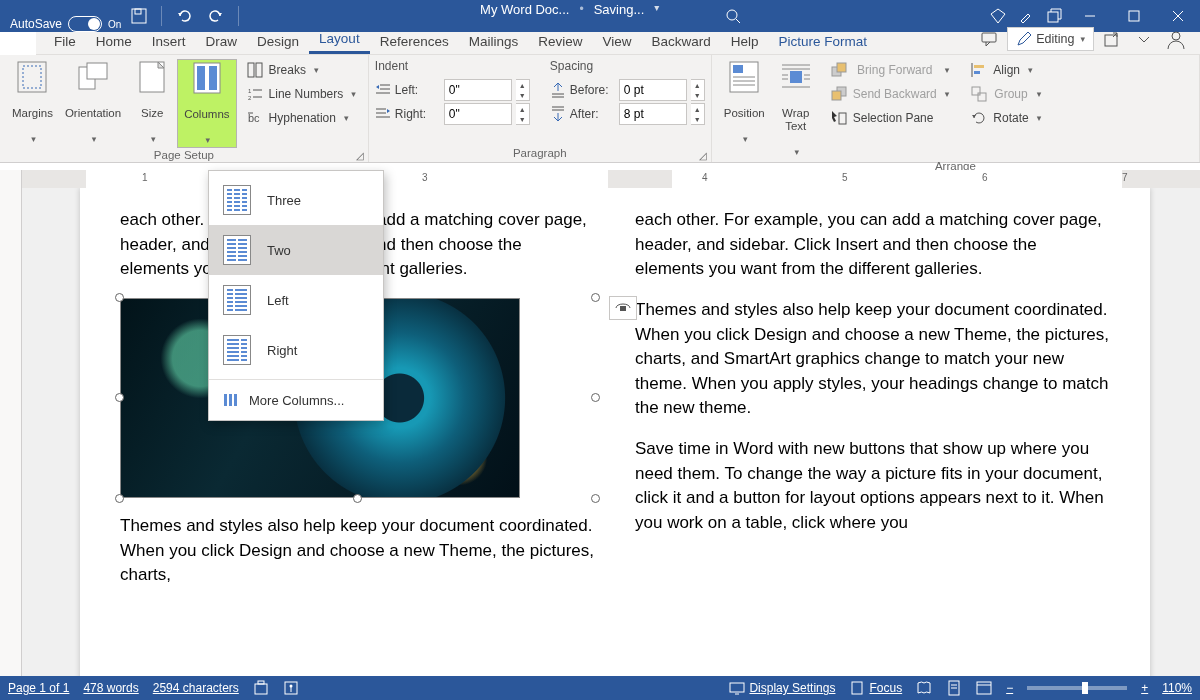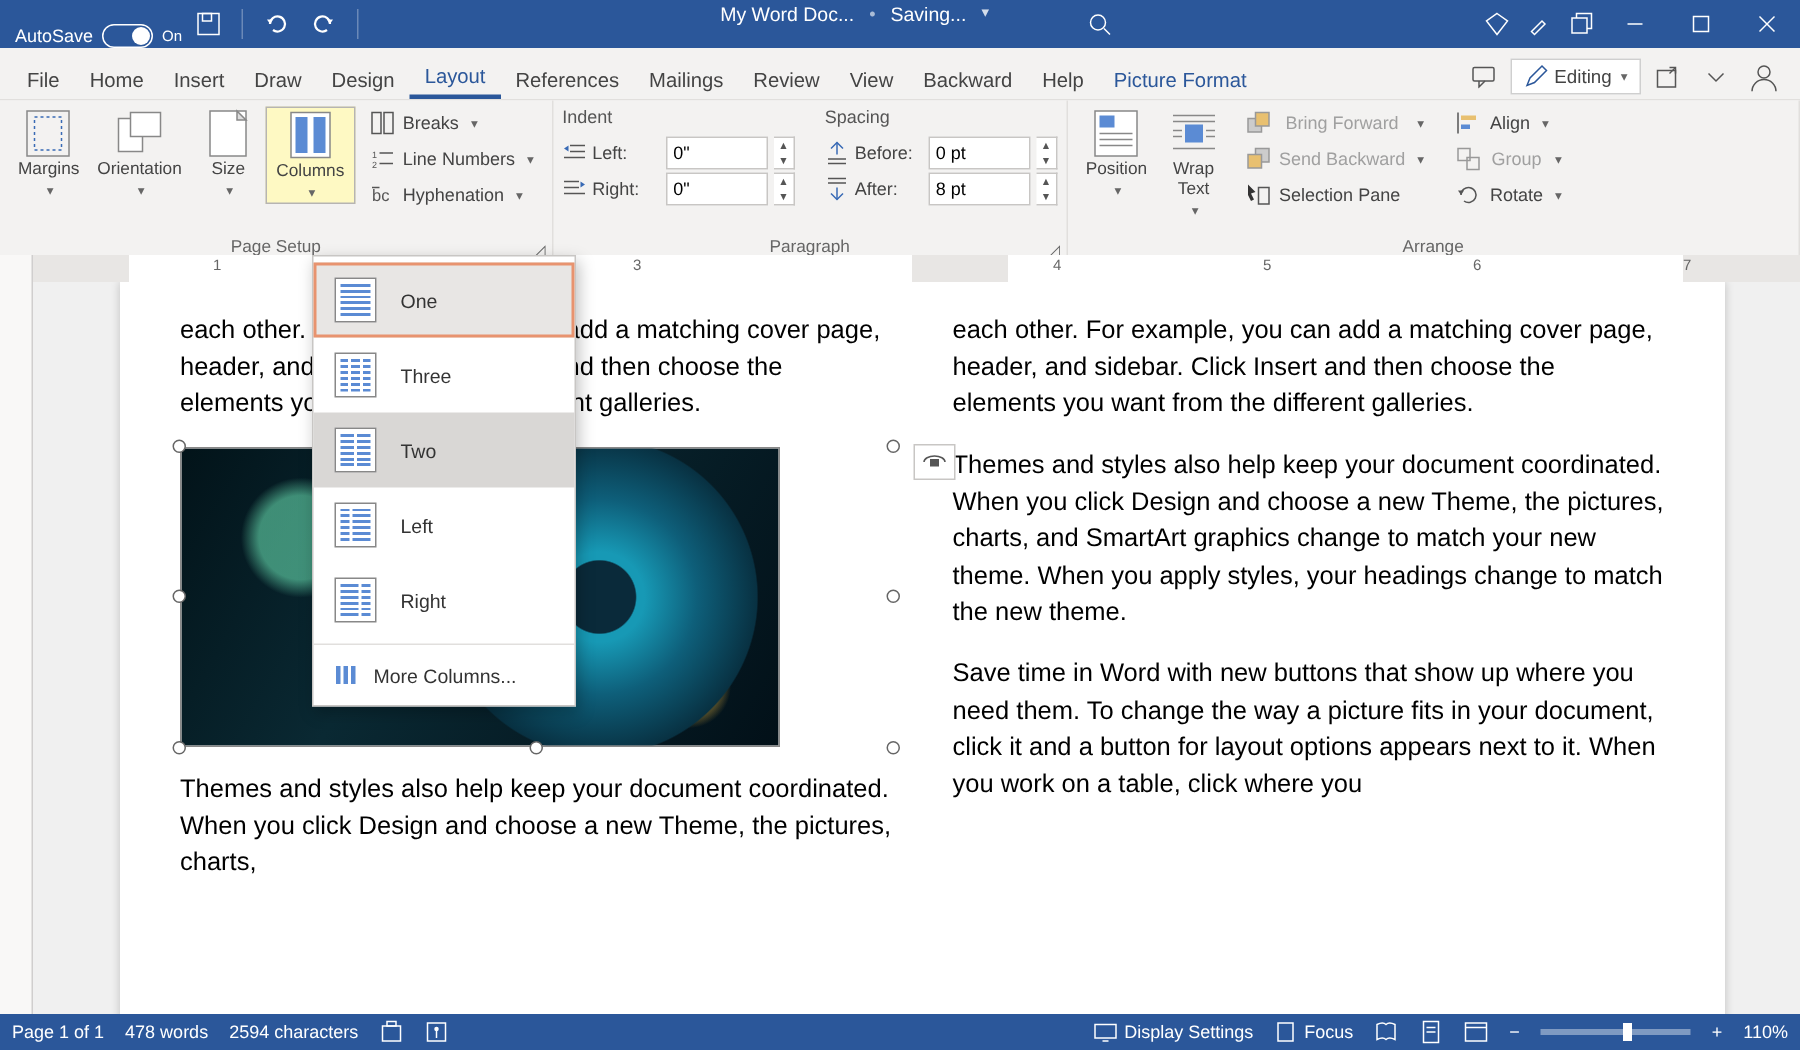--- a/index.html
+++ b/index.html
@@ -12,38 +12,38 @@
 .titlebar .right { display:flex; align-items:center; flex:0 0 auto; }
 .autosave-toggle { display:flex; align-items:center; gap:6px;margin-top:16px; }
 .toggle { width:34px; height:16px; border:1px solid #fff; border-radius:10px; background:#2b579a; position:relative; }
 .toggle::after { content:""; position:absolute; right:1px; top:1px; width:12px; height:12px; border-radius:50%; background:#fff; }
 .tb-ico { width:28px; height:28px; display:flex; align-items:center; justify-content:center; color:#fff; }
 .tb-sep { width:1px; height:20px; background:rgba(255,255,255,.3); margin:0 4px; }
 .win-btn { width:44px; height:32px; display:flex; align-items:center; justify-content:center; color:#fff; }
 .doctitle { color:#fff; font-size:13px; }
 
 
-.tabs { height:35px; background:#f3f2f1; display:flex; align-items:flex-end; padding:0 8px; border-bottom:1px solid #e1dfdd; }
+.tabs { height:23px; background:#f3f2f1; display:flex; align-items:flex-end; padding:0 8px; border-bottom:1px solid #e1dfdd;margin-left:36px; }
 .tab { padding:6px 10px 5px; font-size:13.5px; color:#444; cursor:pointer; }
 .tab.active { color:#2b579a; border-bottom:3px solid #2b579a; font-weight:400; }
 .tab.contextual { color:#2b579a; }
 .tabs .spacer { flex:1; }
 .tabs .rbtn { height:24px; padding:2px 8px; margin:0 2px 3px; display:flex; align-items:center; border:1px solid #cfcfcf; background:#fff; font-size:12.5px; color:#444; gap:4px;}
 .tabs .iconbtn { width:28px; height:24px; margin:0 2px 3px; display:flex; align-items:center; justify-content:center; color:#444;}
 
 
 .ribbon { height:108px; background:#f3f2f1; border-bottom:1px solid #d0cece; display:flex; font-size:12px; color:#444; position:relative; }
 .group { border-right:1px solid #e1dfdd; padding:4px 6px 2px; display:flex; flex-direction:column; position:relative; }
 .group-body { flex:1; display:flex; align-items:flex-start; }
 .group-label { text-align:center; font-size:11.5px; color:#666; padding:1px 0; position:relative; }
 .dlaunch { position:absolute; right:2px; bottom:1px; width:12px; height:12px; display:flex; align-items:center; justify-content:center; font-size:10px; color:#666;}
-.bigbtn { display:flex; flex-direction:column; align-items:center; justify-content:flex-start; padding:2px 6px; min-width:50px; gap:2px; text-align:center; }
+.bigbtn { display:flex; flex-direction:column; align-items:center; justify-content:flex-start; padding:2px 6px; min-width:50px; gap:14px; text-align:center; }
 .bigbtn .ico { width:32px; height:32px; display:flex; align-items:center; justify-content:center; }
 .bigbtn .lbl { font-size:11.5px; line-height:13px; }
-.bigbtn.pressed { background:#fef9c3; border:1px solid #b6b4b2; }
+.bigbtn.pressed { background:#bef264; border:1px solid #b6b4b2; }
 .stack { display:flex; flex-direction:column; gap:2px; }
 .smallbtn { display:flex; align-items:center; gap:6px; padding:3px 6px; font-size:12px; white-space:nowrap; }
 .smallbtn.disabled { color:#a0a0a0;justify-content:space-between; }
 .spin { display:flex; align-items:center; gap:4px; }
 .spin .lbl { width:45px; font-size:12px; }
 .spin input { width:68px; height:22px; border:1px solid #c8c6c4; background:#fff; font-size:12px; padding:0 4px; }
 .spin .arrows { width:14px; height:22px; border:1px solid #c8c6c4; border-left:none; display:flex; flex-direction:column; background:#fff; }
 .spin .arrows div { flex:1; font-size:7px; display:flex; align-items:center; justify-content:center; color:#555; }
 .caret { font-size:9px; color:#666; margin-left:2px; }
 .ghdr { font-size:12px; color:#555; margin-bottom:4px; }
@@ -83,21 +83,21 @@
 .col-item.hl { background:#e8e6e4; outline:2px solid #e8936f; outline-offset:-2px; }
 .col-item.hov { background:#d9d7d5; }
 .col-item .cico { width:28px; height:30px; background:#fff; border:1px solid #888; display:flex; gap:2px; padding:3px; }
 .col-item .cico div { flex:1; background:repeating-linear-gradient(#5b8bd4,#5b8bd4 2px,#fff 2px,#fff 4px); }
 .menu-sep { height:1px; background:#e1dfdd; margin:4px 0;}
 .col-more { display:flex; align-items:center; gap:10px; padding:8px 14px; }
 
 
 .status { position:absolute; bottom:0; left:0; right:0; height:24px; background:#2b579a; display:flex; align-items:center; color:#fff; font-size:12px; padding:0 8px; gap:14px; }
 .status .spacer { flex:1 }
-.status .sitem { display:flex; align-items:center; gap:4px; }
+.status .sitem { display:flex; align-items:center; gap:4px;text-decoration:underline; }
 .zoom-slider { width:100px; height:4px; background:rgba(255,255,255,.4); position:relative; }
 .zoom-slider::after { content:""; position:absolute; left:55%; top:-4px; width:6px; height:12px; background:#fff; }
 
 
 .icon16 { width:16px; height:16px; }
 </style>
 </head>
 <body>
 
 <div class="titlebar">
@@ -502,26 +502,20 @@
       <div class="col">
         <div class="para">each other. For example, you can add a matching cover page, header, and sidebar. Click Insert and then choose the elements you want from the different galleries.</div>
         <div class="para">Themes and styles also help keep your document coordinated. When you click Design and choose a new Theme, the pictures, charts, and SmartArt graphics change to match your new theme. When you apply styles, your headings change to match the new theme.</div>
         <div class="para">Save time in Word with new buttons that show up where you need them. To change the way a picture fits in your document, click it and a button for layout options appears next to it. When you work on a table, click where you</div>
       </div>
     </div>
   </div>
 </div>
 
 <div class="col-menu">
-  <div class="col-item hl">
-    <div class="cico">
-        <div></div>
-      </div>
-    <span>One</span>
-  </div>
   <div class="col-item">
     <div class="cico">
         <div></div>
         <div></div>
         <div></div>
       </div>
     <span>Three</span>
   </div>
   <div class="col-item hov">
     <div class="cico">

